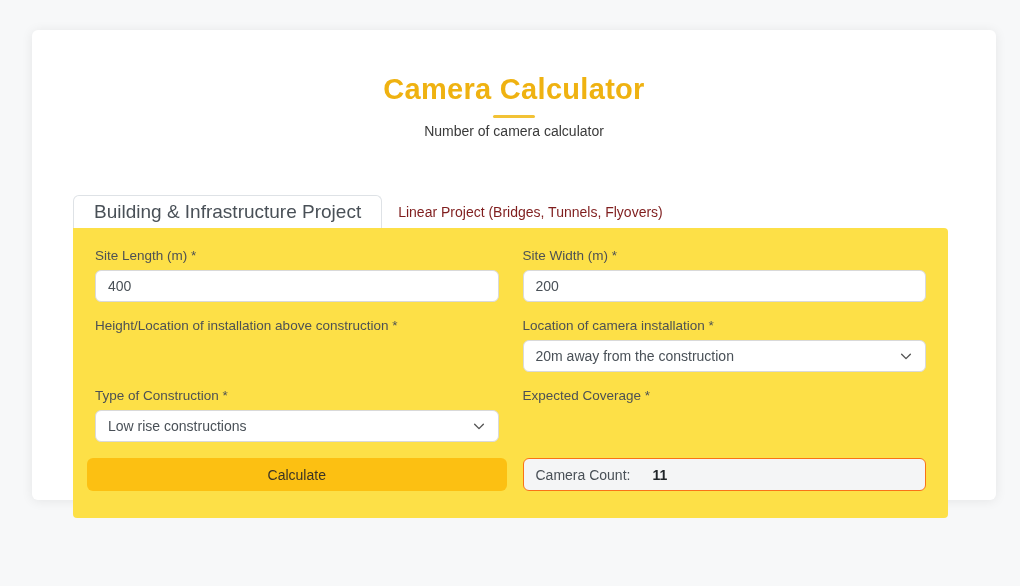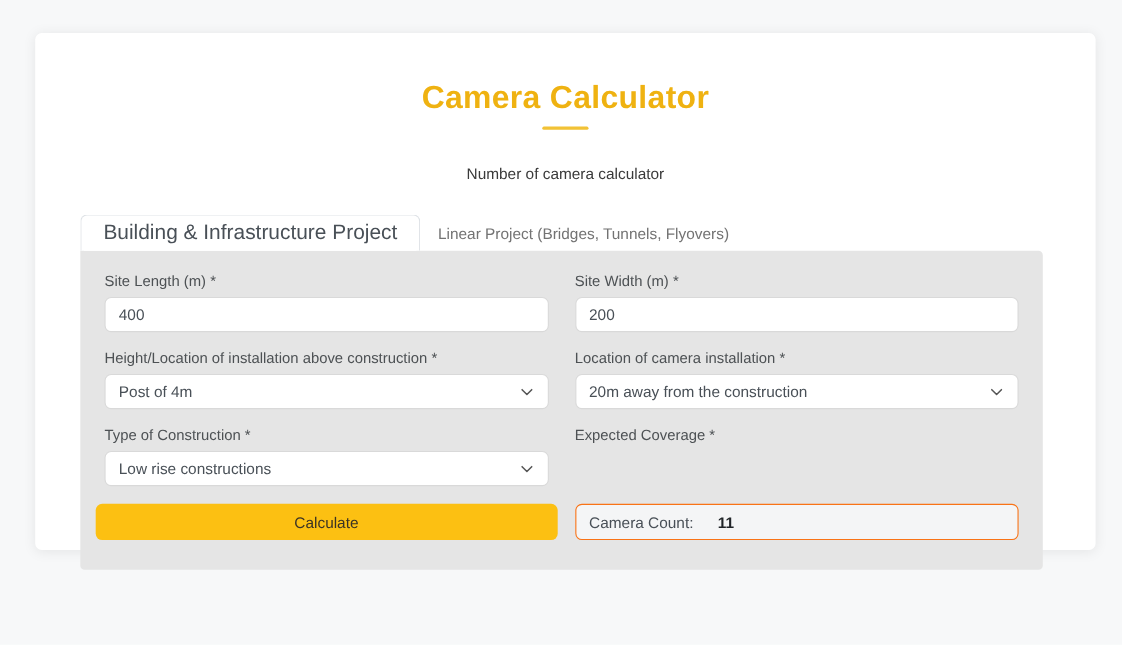--- a/index.html
+++ b/index.html
@@ -26,21 +26,21 @@
     letter-spacing: 0.3px;
     line-height: 34px;
   }
   .title-underline {
     width: 42px; height: 3px;
     background: #f2c235;
     margin: 9px auto 0 auto;
     border-radius: 2px;
   }
   .subtitle {
-    margin-top: 32px;
+    margin-top: 5px;
     font-size: 14px;
     color: #3a3a3a;
   }
   .tabs {
     position: absolute;
     left: 41px; top: 165px;
     height: 33px;
     display: flex;
     align-items: stretch;
   }
@@ -54,30 +54,30 @@
     color: #495057;
     display: flex;
     align-items: center;
     cursor: default;
     position: relative;
     z-index: 2;
   }
   .tab-link {
     padding: 0 16px;
     font-size: 14px;
-    color: #737373;
+    color: #7f1d1d;
     display: flex;
     align-items: center;
     cursor: pointer;
   }
   .panel {
     position: absolute;
     left: 41px; top: 198px;
     width: 875px; height: 290px;
-    background: #e5e5e5;
+    background: #fde047;
     border-radius: 0 4px 4px 4px;
     padding: 20px 22px 22px 22px;
   }
   .grid {
     display: grid;
     grid-template-columns: 1fr 1fr;
     column-gap: 24px;
     row-gap: 16px;
   }
   .field-label {
@@ -168,28 +168,20 @@
         <input class="text-input" type="text" value="400" style="">
       </div>
 
       <div>
         <span class="field-label">Site Width (m) *</span>
         <input class="text-input" type="text" value="200" style="">
       </div>
 
       <div>
         <span class="field-label">Height/Location of installation above construction *</span>
-        <div class="select">
-          <span>Post of 4m</span>
-          <span class="chevron">
-            <svg width="14" height="14" viewBox="0 0 16 16">
-                <path d="M3 6l5 5 5-5" stroke="#555" stroke-width="1.6" fill="none" stroke-linecap="round" stroke-linejoin="round"></path>
-              </svg>
-          </span>
-        </div>
       </div>
 
       <div>
         <span class="field-label">Location of camera installation *</span>
         <div class="select">
           <span>20m away from the construction</span>
           <span class="chevron">
             <svg width="14" height="14" viewBox="0 0 16 16">
                 <path d="M3 6l5 5 5-5" stroke="#555" stroke-width="1.6" fill="none" stroke-linecap="round" stroke-linejoin="round"></path>
               </svg>

